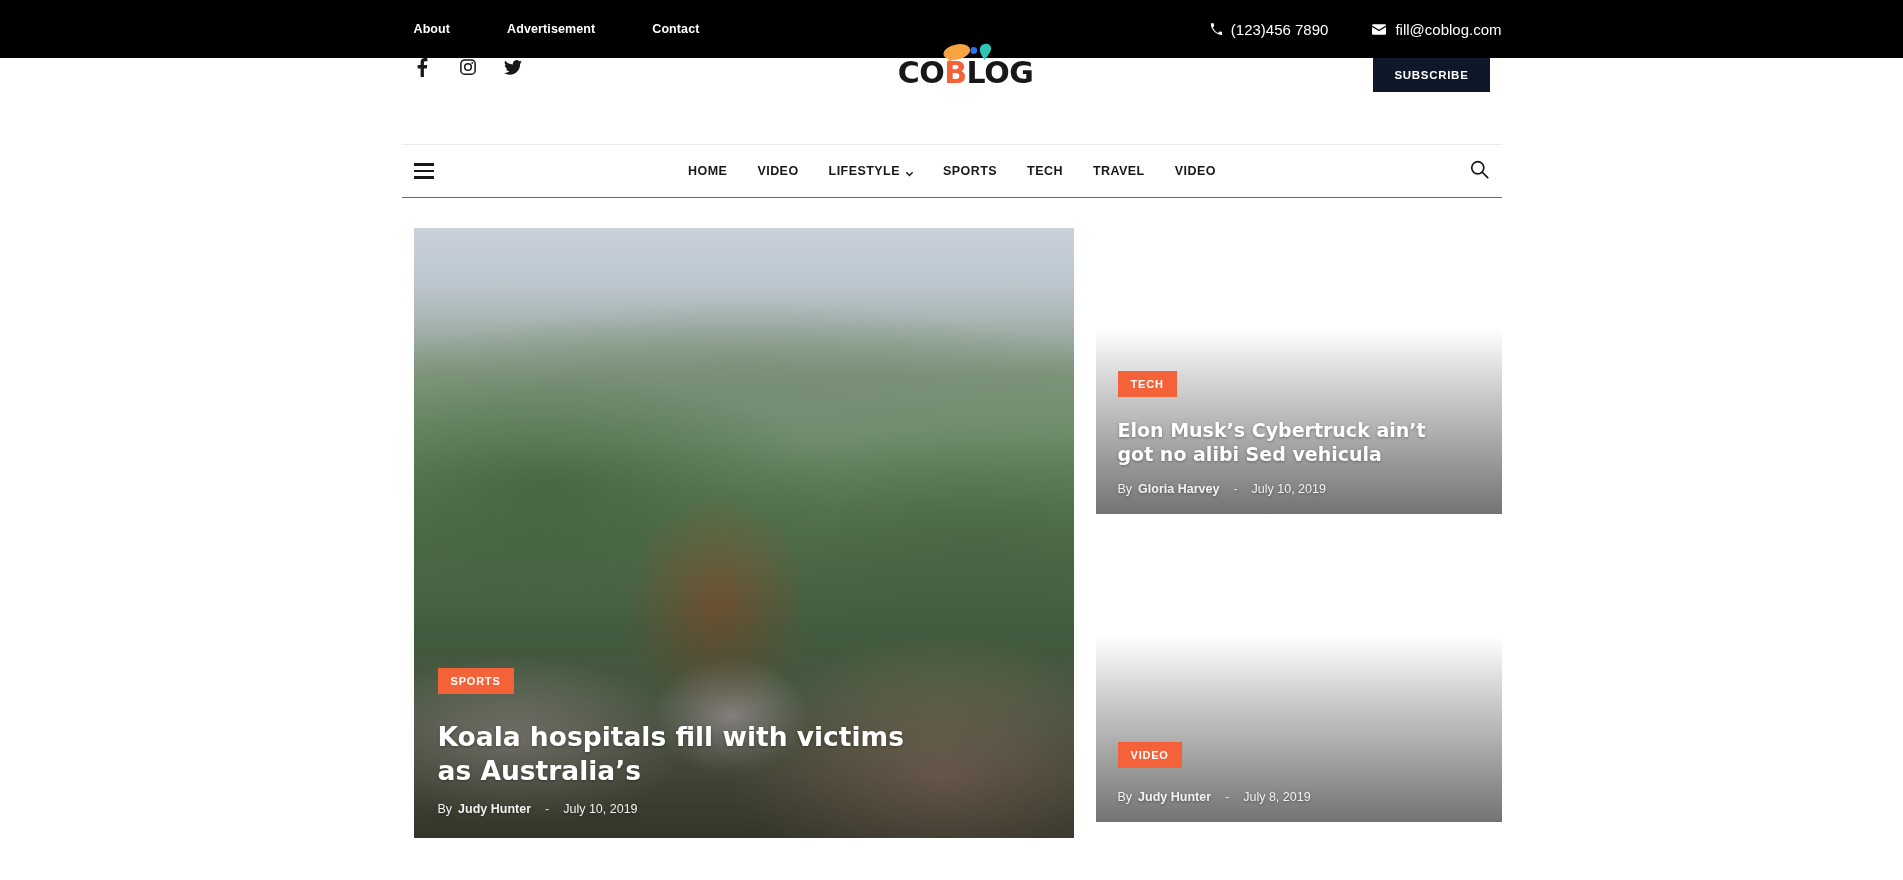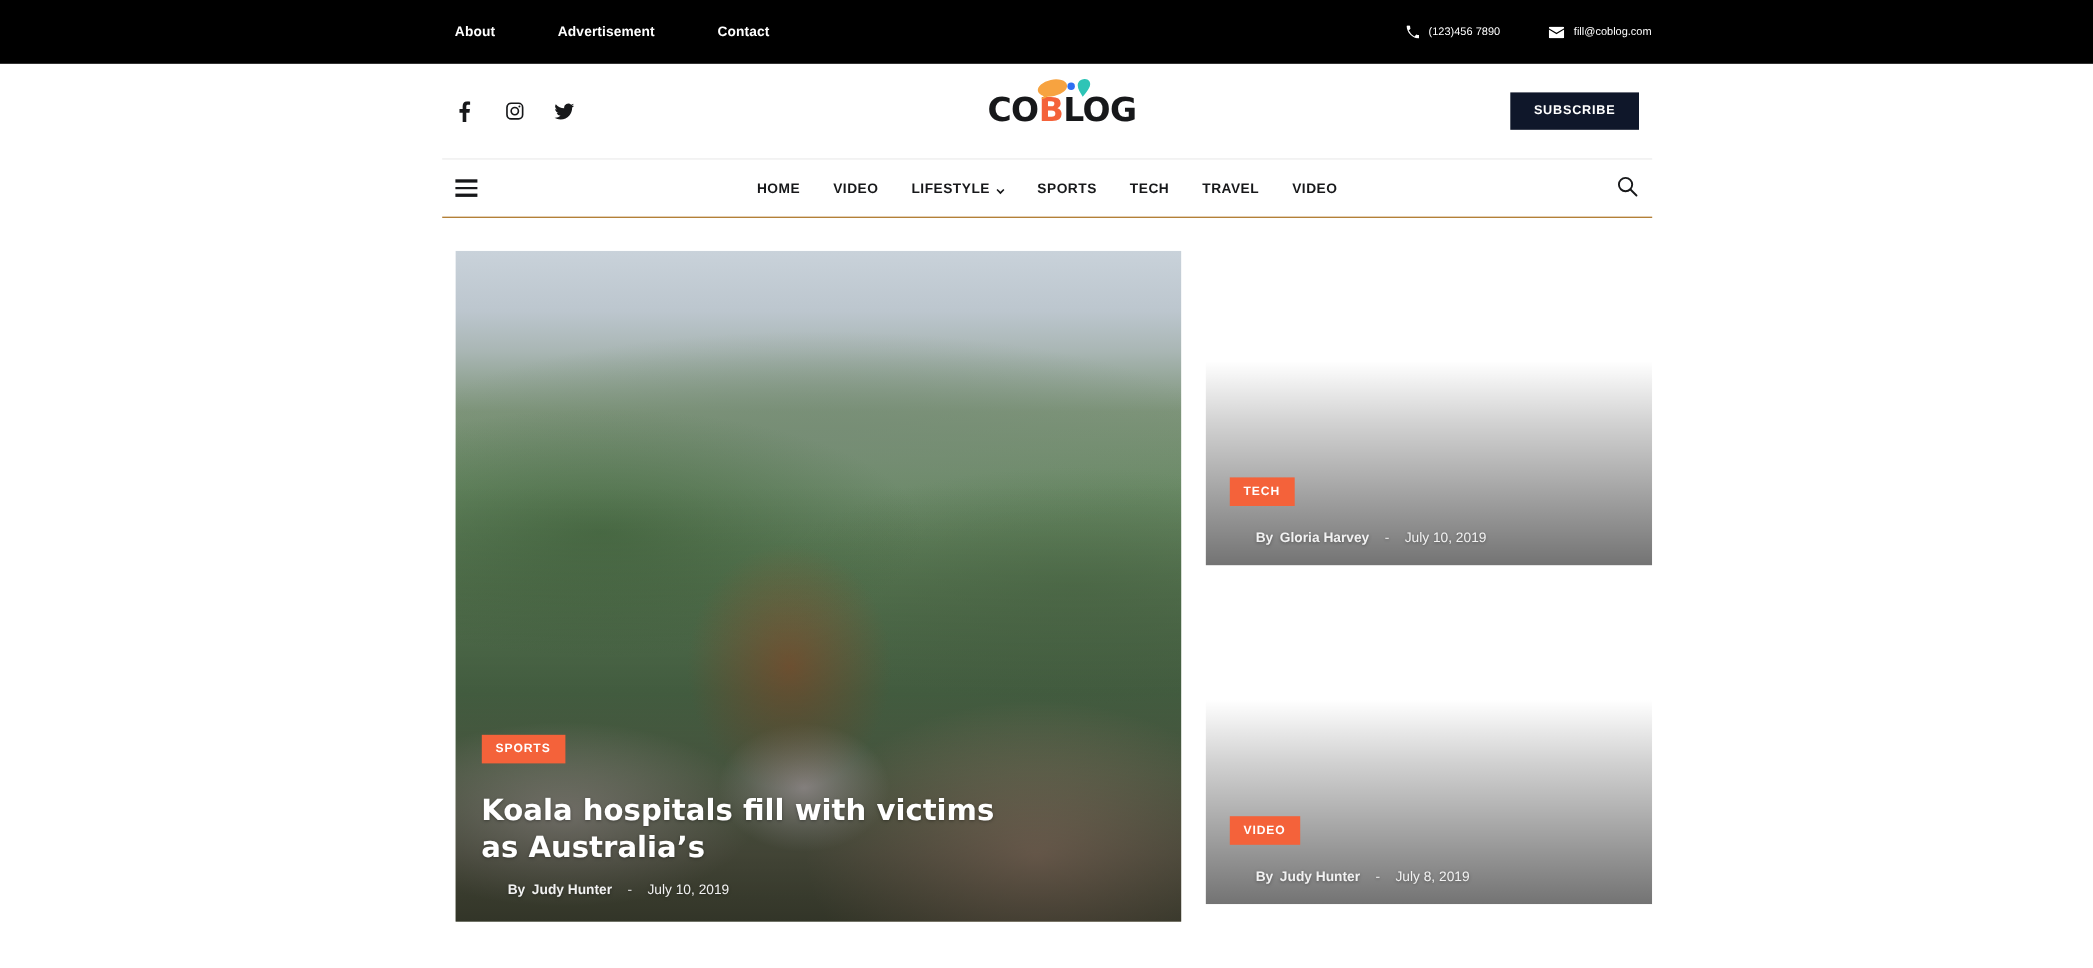--- a/index.html
+++ b/index.html
@@ -37,34 +37,34 @@
     text-decoration: none;
     letter-spacing: .1px;
     white-space: nowrap;
   }
   .topbar-right { display: flex; align-items: center; gap: 44px; }
   .contact-item {
     display: flex;
     align-items: center;
     gap: 9px;
     color: #ffffff;
-    font-size: 10px;
+    font-size: 15px;
     font-weight: 400;
     text-decoration: none;
     white-space: nowrap;
   }
   .contact-item svg { display: block; }
 
   
   .header {
     width: 1100px;
     margin: 0 auto;
     height: 86px;
     display: flex;
-    align-items: center;
+    align-items: flex-start;
     justify-content: space-between;
     padding: 0 12px;
   }
   .socials { display: flex; align-items: center; gap: 27px; }
   .social-icon {
     color: #1a1a1a;
     display: flex;
     align-items: center;
     justify-content: center;
     width: 18px; height: 18px;
@@ -219,21 +219,21 @@
   }
   .card-big .card-title { font-size: 26.5px; max-width: 480px; }
   .card-sm .card-title { font-size: 19px; max-width: 330px; }
   .card-meta {
     display: flex;
     align-items: center;
     color: #f2f2f2;
     font-size: 12.5px;
     text-shadow: 0 1px 3px rgba(0,0,0,.35);
   }
-  .card-meta .by { font-weight: 700; margin-right: 6px; margin-left: 24px; }
+  .card-meta .by { font-weight: 400; margin-right: 6px; }
   .card-meta .author { font-weight: 700; }
   .card-meta .dash { margin: 0 14px; opacity: .9; }
   .card-meta .date { font-weight: 400; }
   .card-sm .card-body { padding: 0 22px 18px 22px; }
   .card-sm .badge { margin-bottom: 22px; }
 
   
   .ph-koala {
     background:
       radial-gradient(ellipse 150px 180px at 46% 62%, rgba(150,100,60,.85), rgba(150,100,60,0) 62%),
@@ -446,20 +446,21 @@
     </a>
   </div>
 
   <div class="col-right">
 
     <a href="#" class="card card-sm">
       <div class="card-media ph-tech"></div>
       <div class="card-overlay"></div>
       <div class="card-body">
         <span class="badge">TECH</span>
+        <h3 class="card-title">Elon Musk’s Cybertruck ain’t got no alibi Sed vehicula</h3>
         <div class="card-meta">
           <span class="by">By</span>
           <span class="author">Gloria Harvey</span>
           <span class="dash">-</span>
           <span class="date">July 10, 2019</span>
         </div>
       </div>
     </a>
 
     <a href="#" class="card card-sm">

